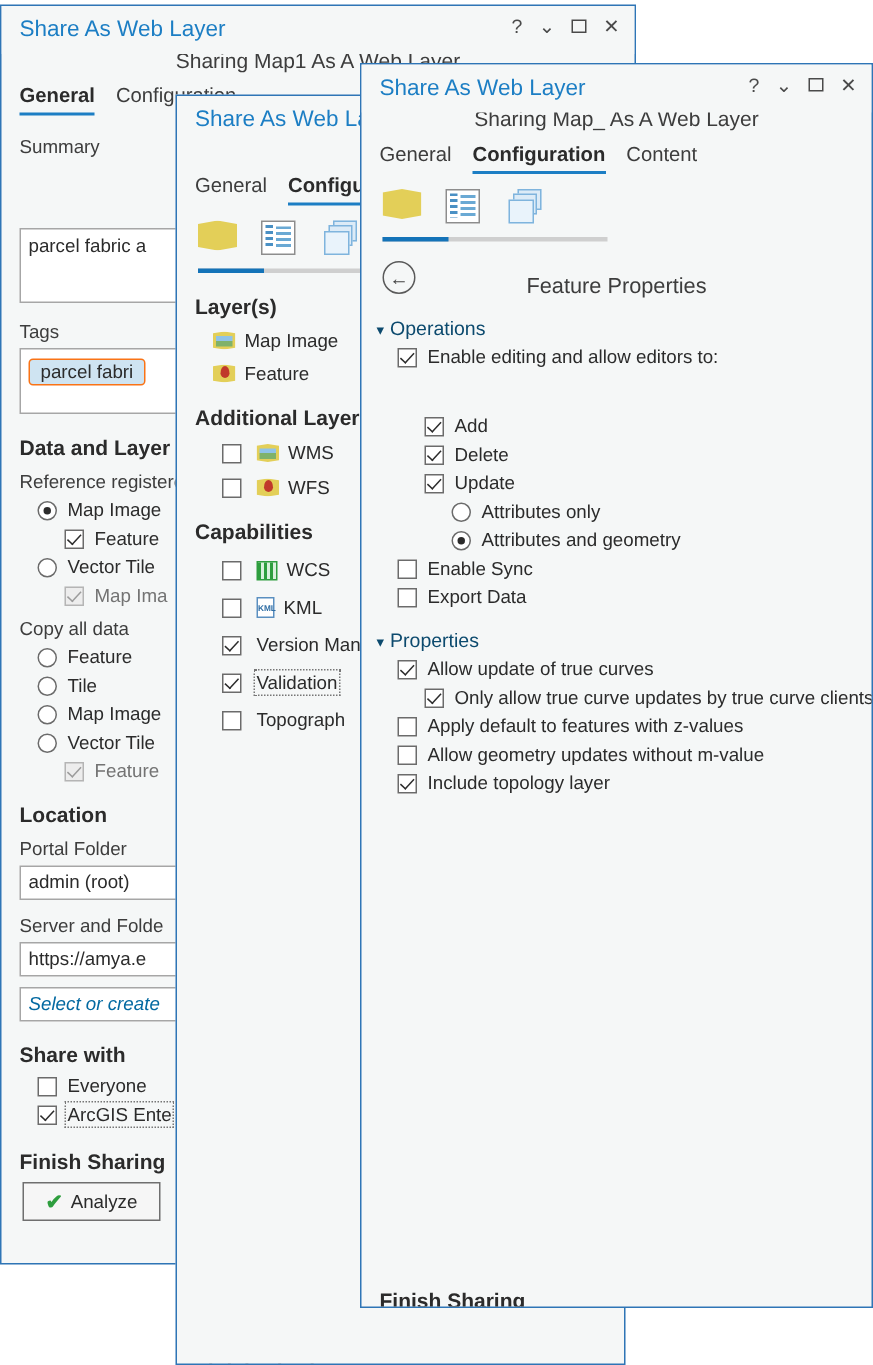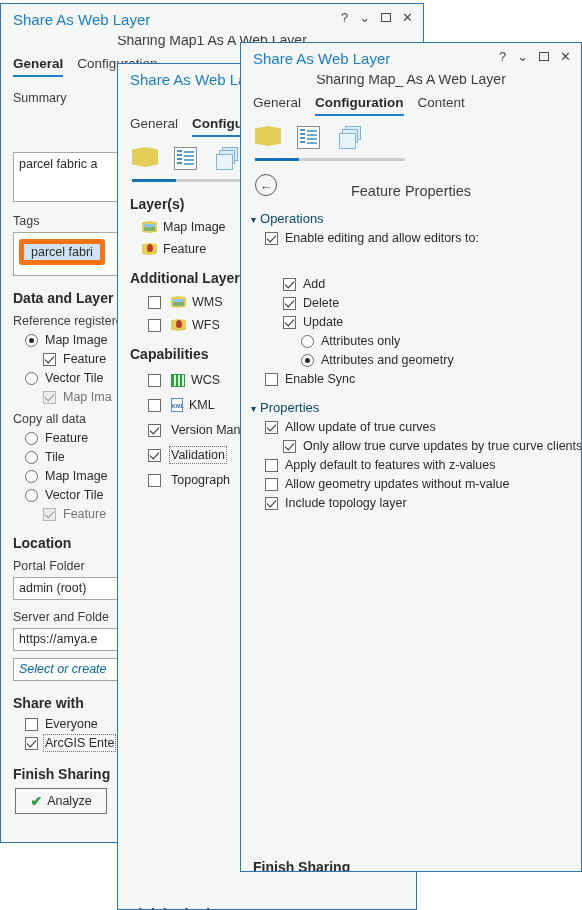--- a/index.html
+++ b/index.html
@@ -142,21 +142,21 @@
     border:1px solid #a6a6a6;background:#fff;box-sizing:border-box;
     font-size:12.5px;color:#2b2b2b;padding:3px 5px;
   }
   .inputbox.ro{background:#ececec;border-color:#c0c0c0;color:#8a8a8a;}
   .inputbox.ph{color:#0369a1;font-style:italic;}
   .textarea{
     border:1px solid #a6a6a6;background:#fff;box-sizing:border-box;
     font-size:12.5px;color:#2b2b2b;padding:4px 5px;
   }
   .tagchip{
-    display:inline-block;background:#cfe4f2;border:5px solid #f97316;
+    display:inline-block;background:#cfe4f2;border:1px solid #f97316;
     border-radius:3px;padding:1px 7px;font-size:12.5px;color:#2b2b2b;
   }
 
   .btnbar{display:flex;gap:9px;padding:0 14px;}
   .btn{
     border:1px solid #6f6f6f;background:#f6f6f6;
     height:26px;display:flex;align-items:center;justify-content:center;
     gap:5px;font-size:12.5px;color:#2b2b2b;box-sizing:border-box;
     padding:0 10px;white-space:nowrap;
   }
@@ -453,20 +453,24 @@
         <div class="row">
           <span class="rb checked"></span>
           <span class="lbl">Attributes and geometry</span>
         </div>
       </div>
     </div>
     <div class="row">
       <span class="cb"></span>
       <span class="lbl">Enable Sync</span>
     </div>
+    <div class="row">
+      <span class="cb"></span>
+      <span class="lbl">Export Data</span>
+    </div>
   </div>
 
   <div class="section-exp" style="margin-top:14px;">
     <span class="chev">▾</span><span>Properties</span>
   </div>
 
   <div style="padding-left:24px;">
     <div class="row">
       <span class="cb checked"></span>
       <span class="lbl">Allow update of true curves</span>

